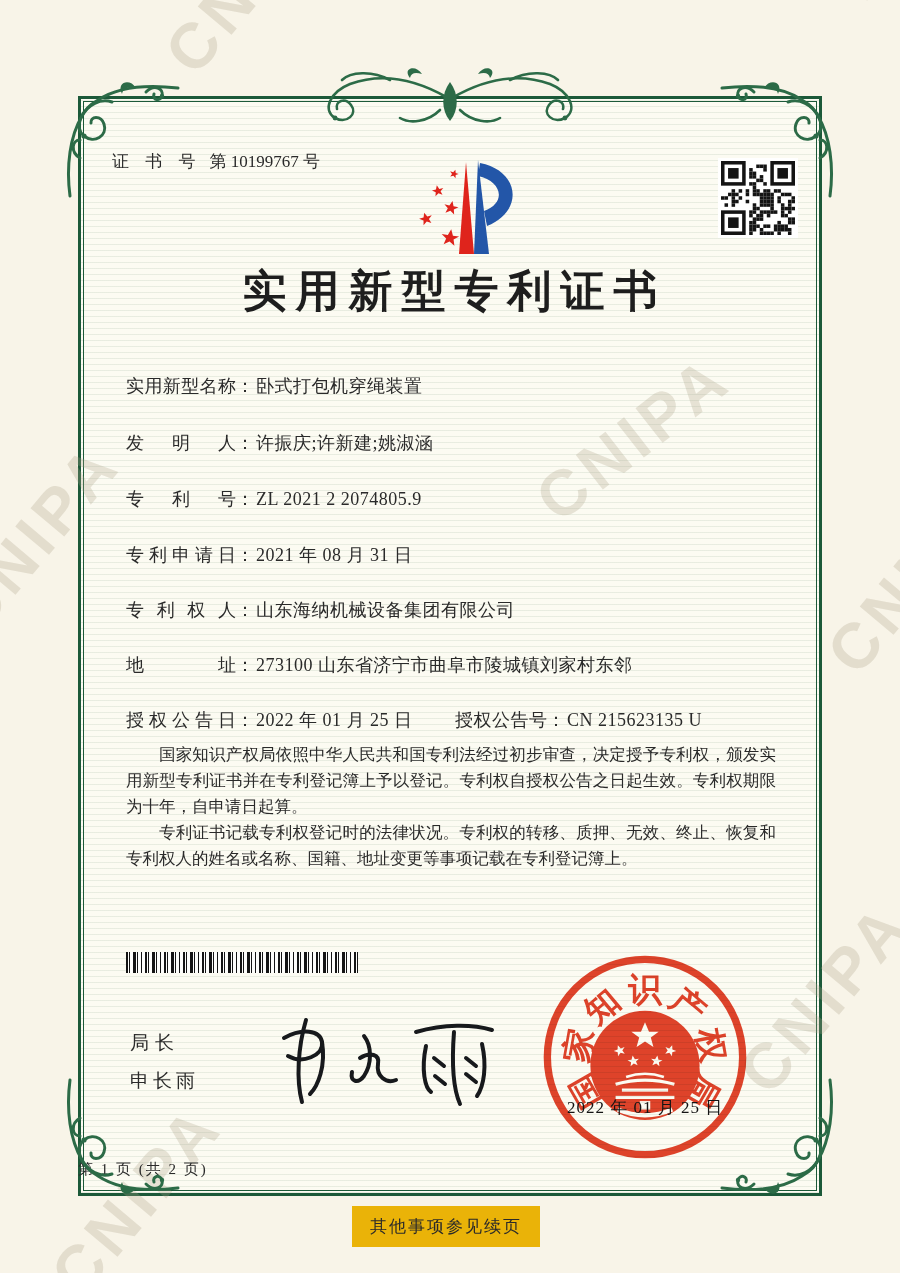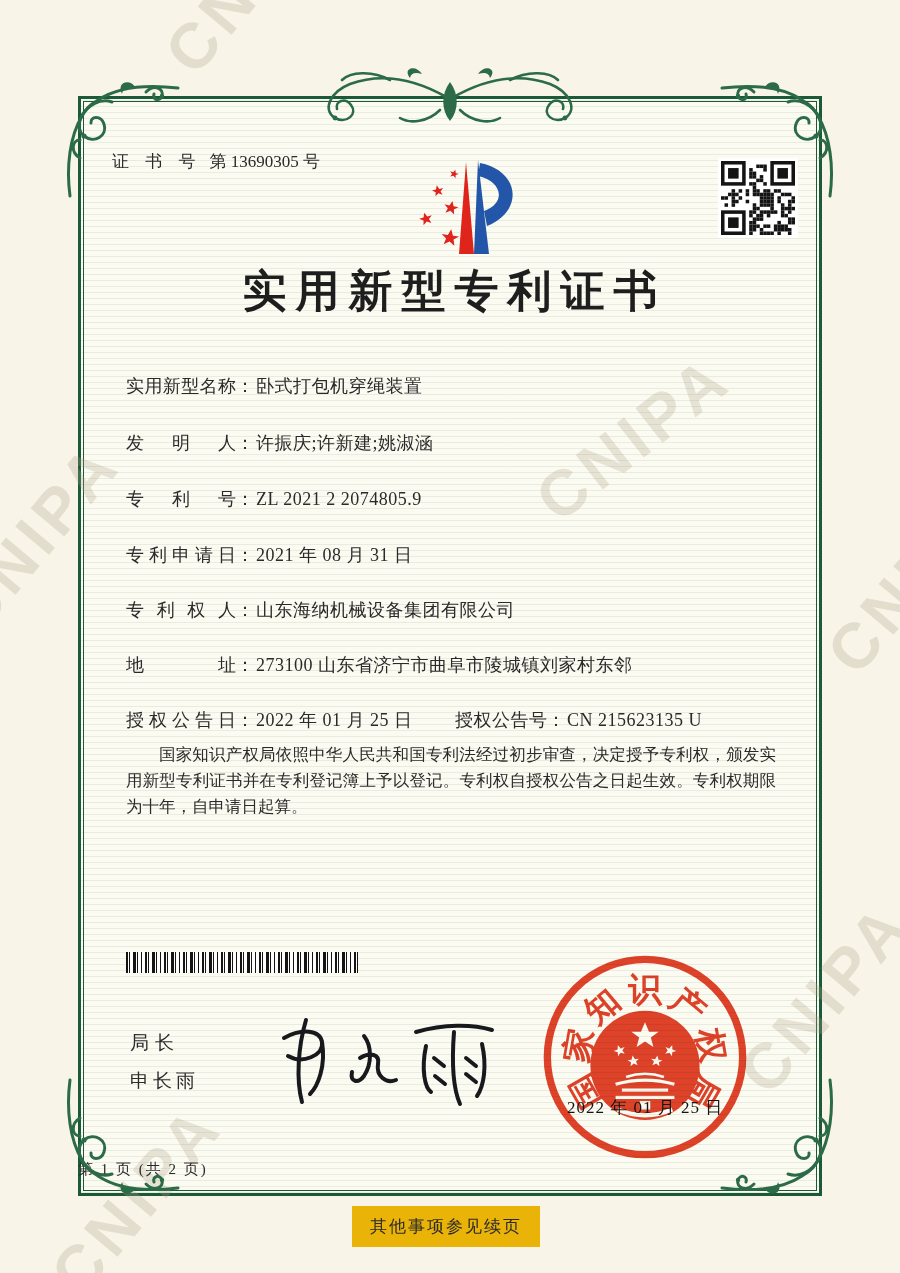--- a/index.html
+++ b/index.html
@@ -138,21 +138,21 @@
 <svg class="corner c-br" viewBox="0 0 120 120">
     <use href="#flourish-corner"></use>
   </svg>
 <svg class="top-vine" viewBox="0 0 320 66">
   <use href="#vine-half"></use>
   <use href="#vine-half" transform="translate(320,0) scale(-1,1)"></use>
   <path d="M160,16 C151,28 151,44 160,55 C169,44 169,28 160,16 Z" fill="#2c6b47"></path>
 </svg>
 
 <div class="cert-no">
-  <span class="cert-no-label">证 书 号</span><span>第 13690305 号</span>
+  <span class="cert-no-label">证 书 号</span><span>第 10199767 号</span>
 </div>
 
 <svg class="logo" viewBox="0 0 140 108">
   <defs>
     <path id="star5" d="M0,-10 L2.94,-3.09 10,-3.09 4.26,1.18 6.18,8.09 0,4 -6.18,8.09 -4.26,1.18 -10,-3.09 -2.94,-3.09 Z"></path>
   </defs>
   <g fill="#df241c">
     <use href="#star5" transform="translate(64,24) scale(0.45) rotate(18)"></use>
     <use href="#star5" transform="translate(48,41) scale(0.58) rotate(-12)"></use>
     <use href="#star5" transform="translate(61,58) scale(0.72) rotate(12)"></use>
@@ -332,20 +332,21 @@
 
 <div class="row" style="top:708px;width:650px">
   <span class="flabel">授权公告日</span><span class="colon">：</span><span class="fvalue">2022 年 01 月 25 日</span>
   <span class="grant-no">
     <span class="flabel">授权公告号</span><span class="colon">：</span><span class="fvalue">CN 215623135 U</span>
   </span>
 </div>
 
 <div class="body-text">
   <p>国家知识产权局依照中华人民共和国专利法经过初步审查，决定授予专利权，颁发实用新型专利证书并在专利登记簿上予以登记。专利权自授权公告之日起生效。专利权期限为十年，自申请日起算。</p>
+  <p>专利证书记载专利权登记时的法律状况。专利权的转移、质押、无效、终止、恢复和专利权人的姓名或名称、国籍、地址变更等事项记载在专利登记簿上。</p>
 </div>
 
 <div class="barcode"></div>
 
 <div class="sig-title">局长</div>
 <div class="sig-name">申长雨</div>
 <svg class="signature" viewBox="0 0 240 110">
   <g fill="none" stroke="#17191c" stroke-width="4" stroke-linecap="round" stroke-linejoin="round">
     <path d="M38,18 C30,45 28,78 34,100"></path>
     <path d="M16,36 C34,26 52,28 54,40 C56,54 34,62 20,54"></path>

